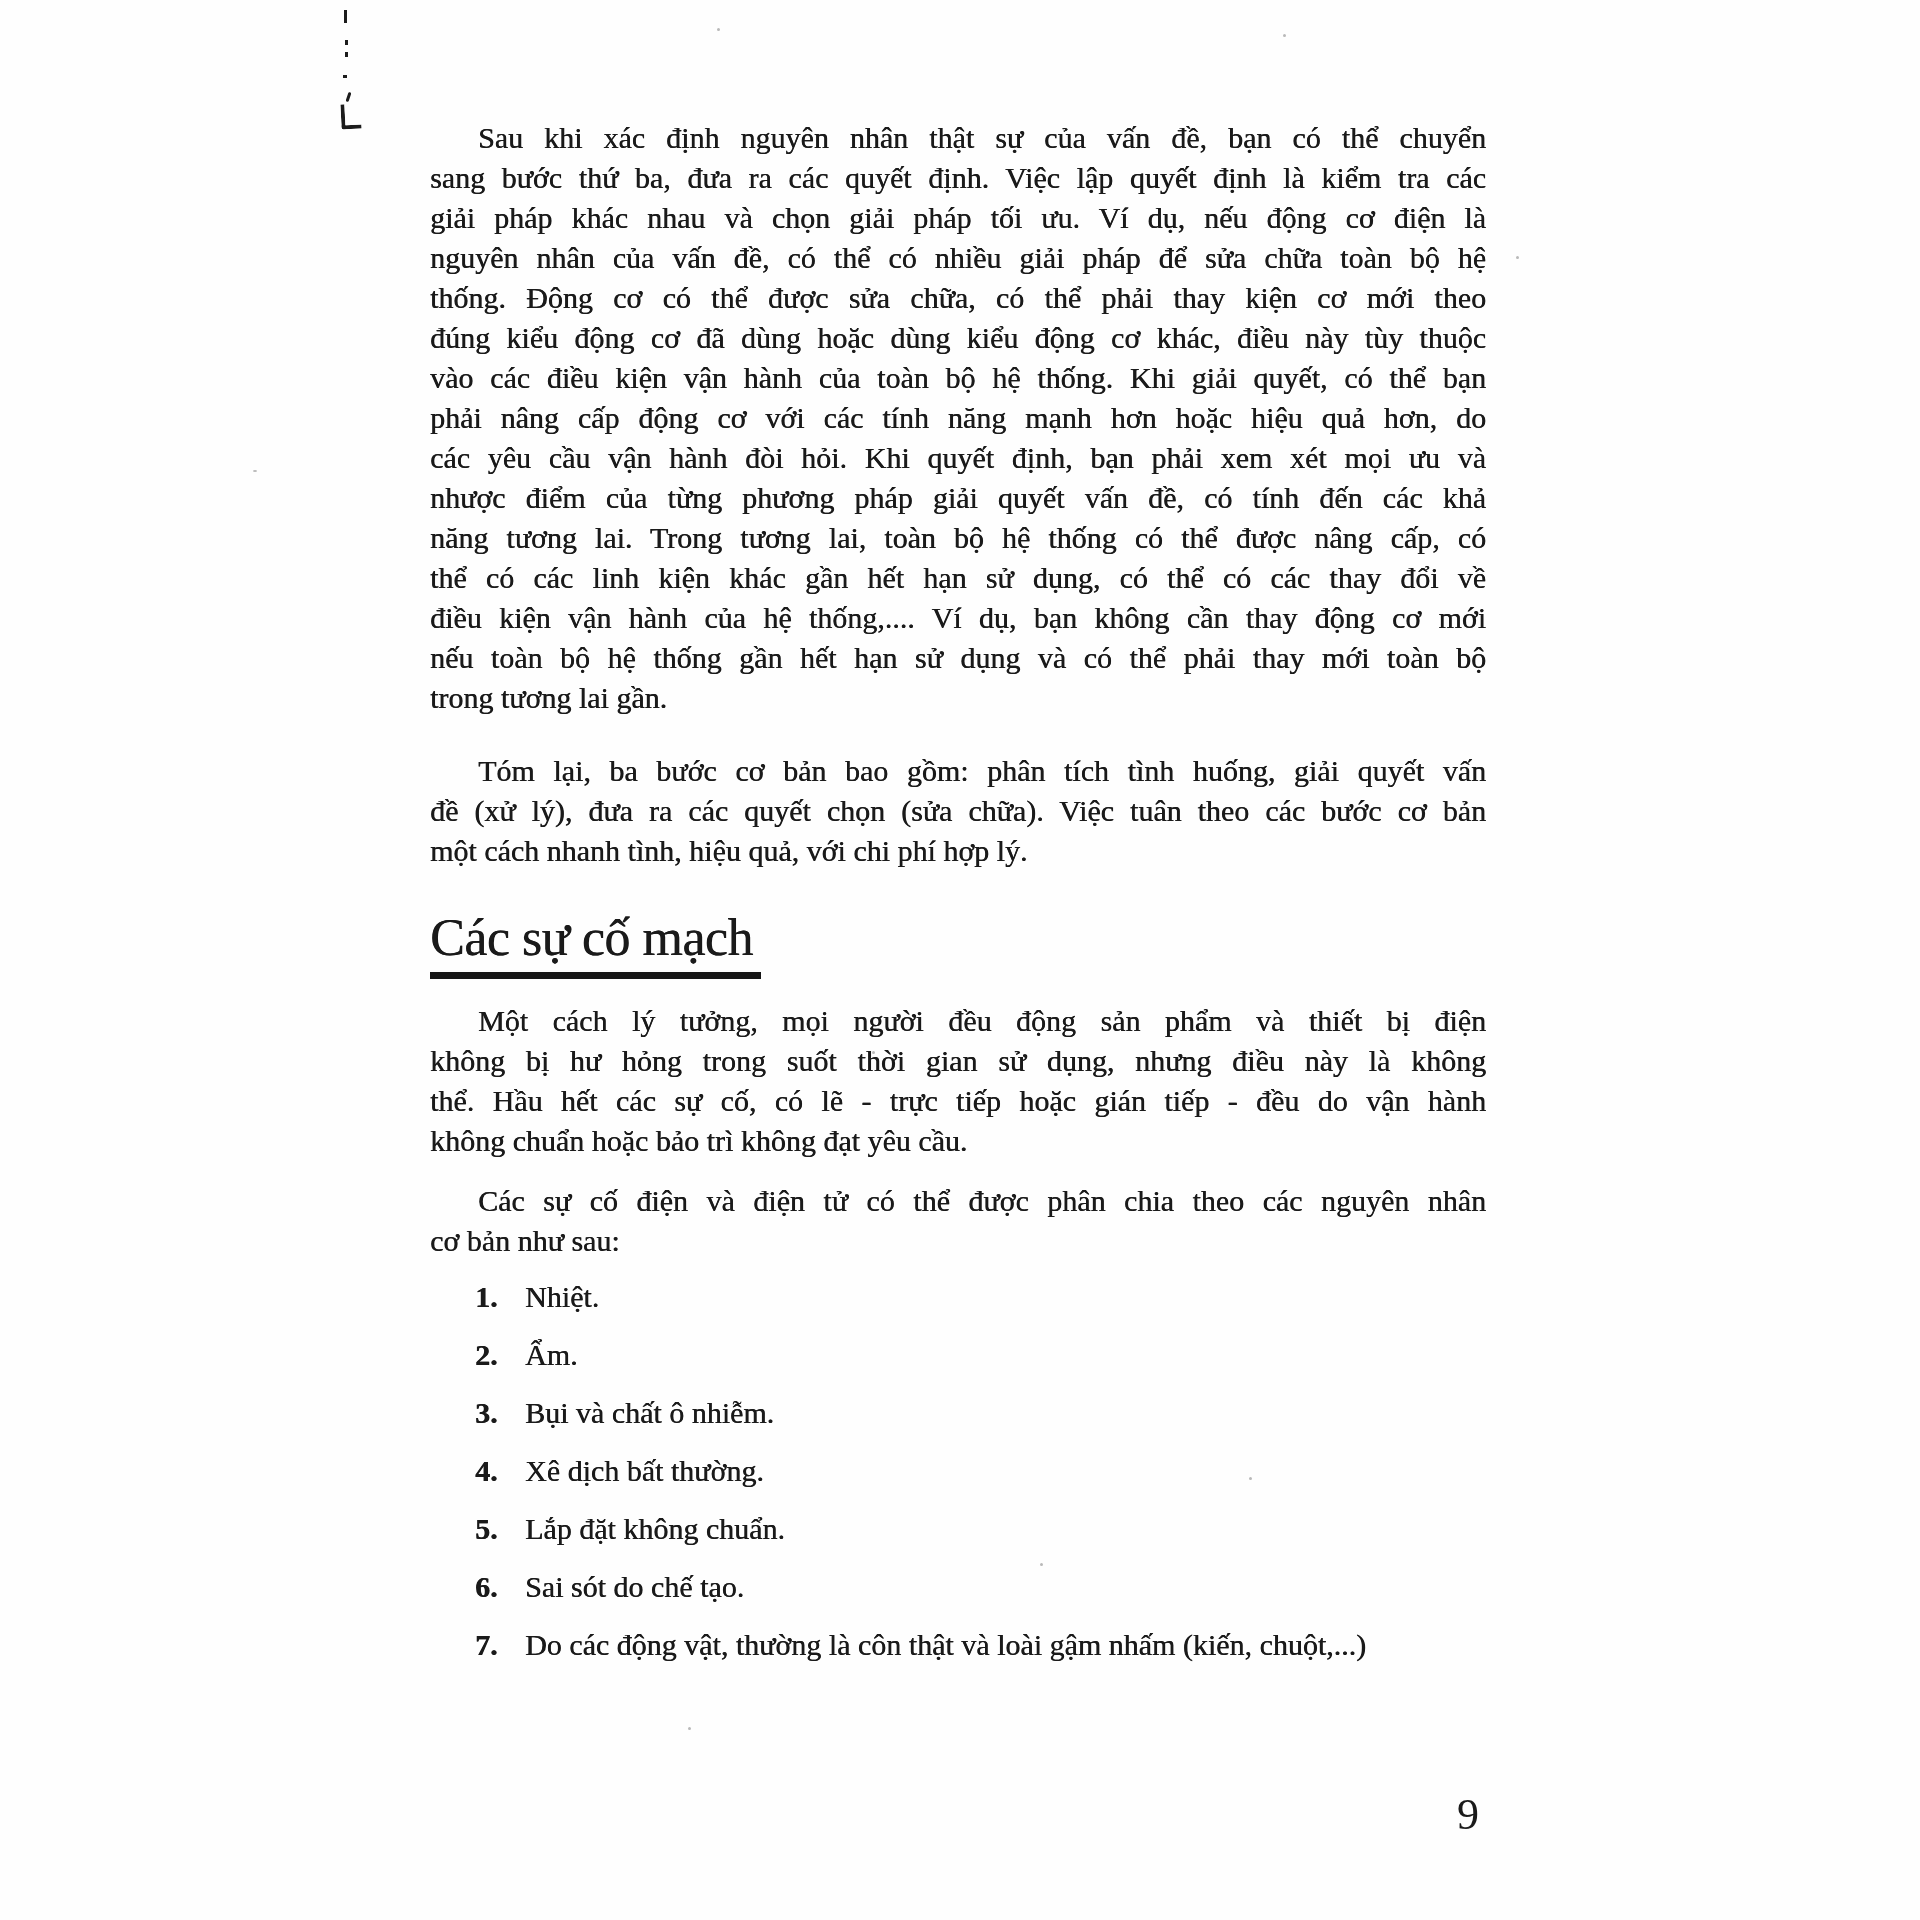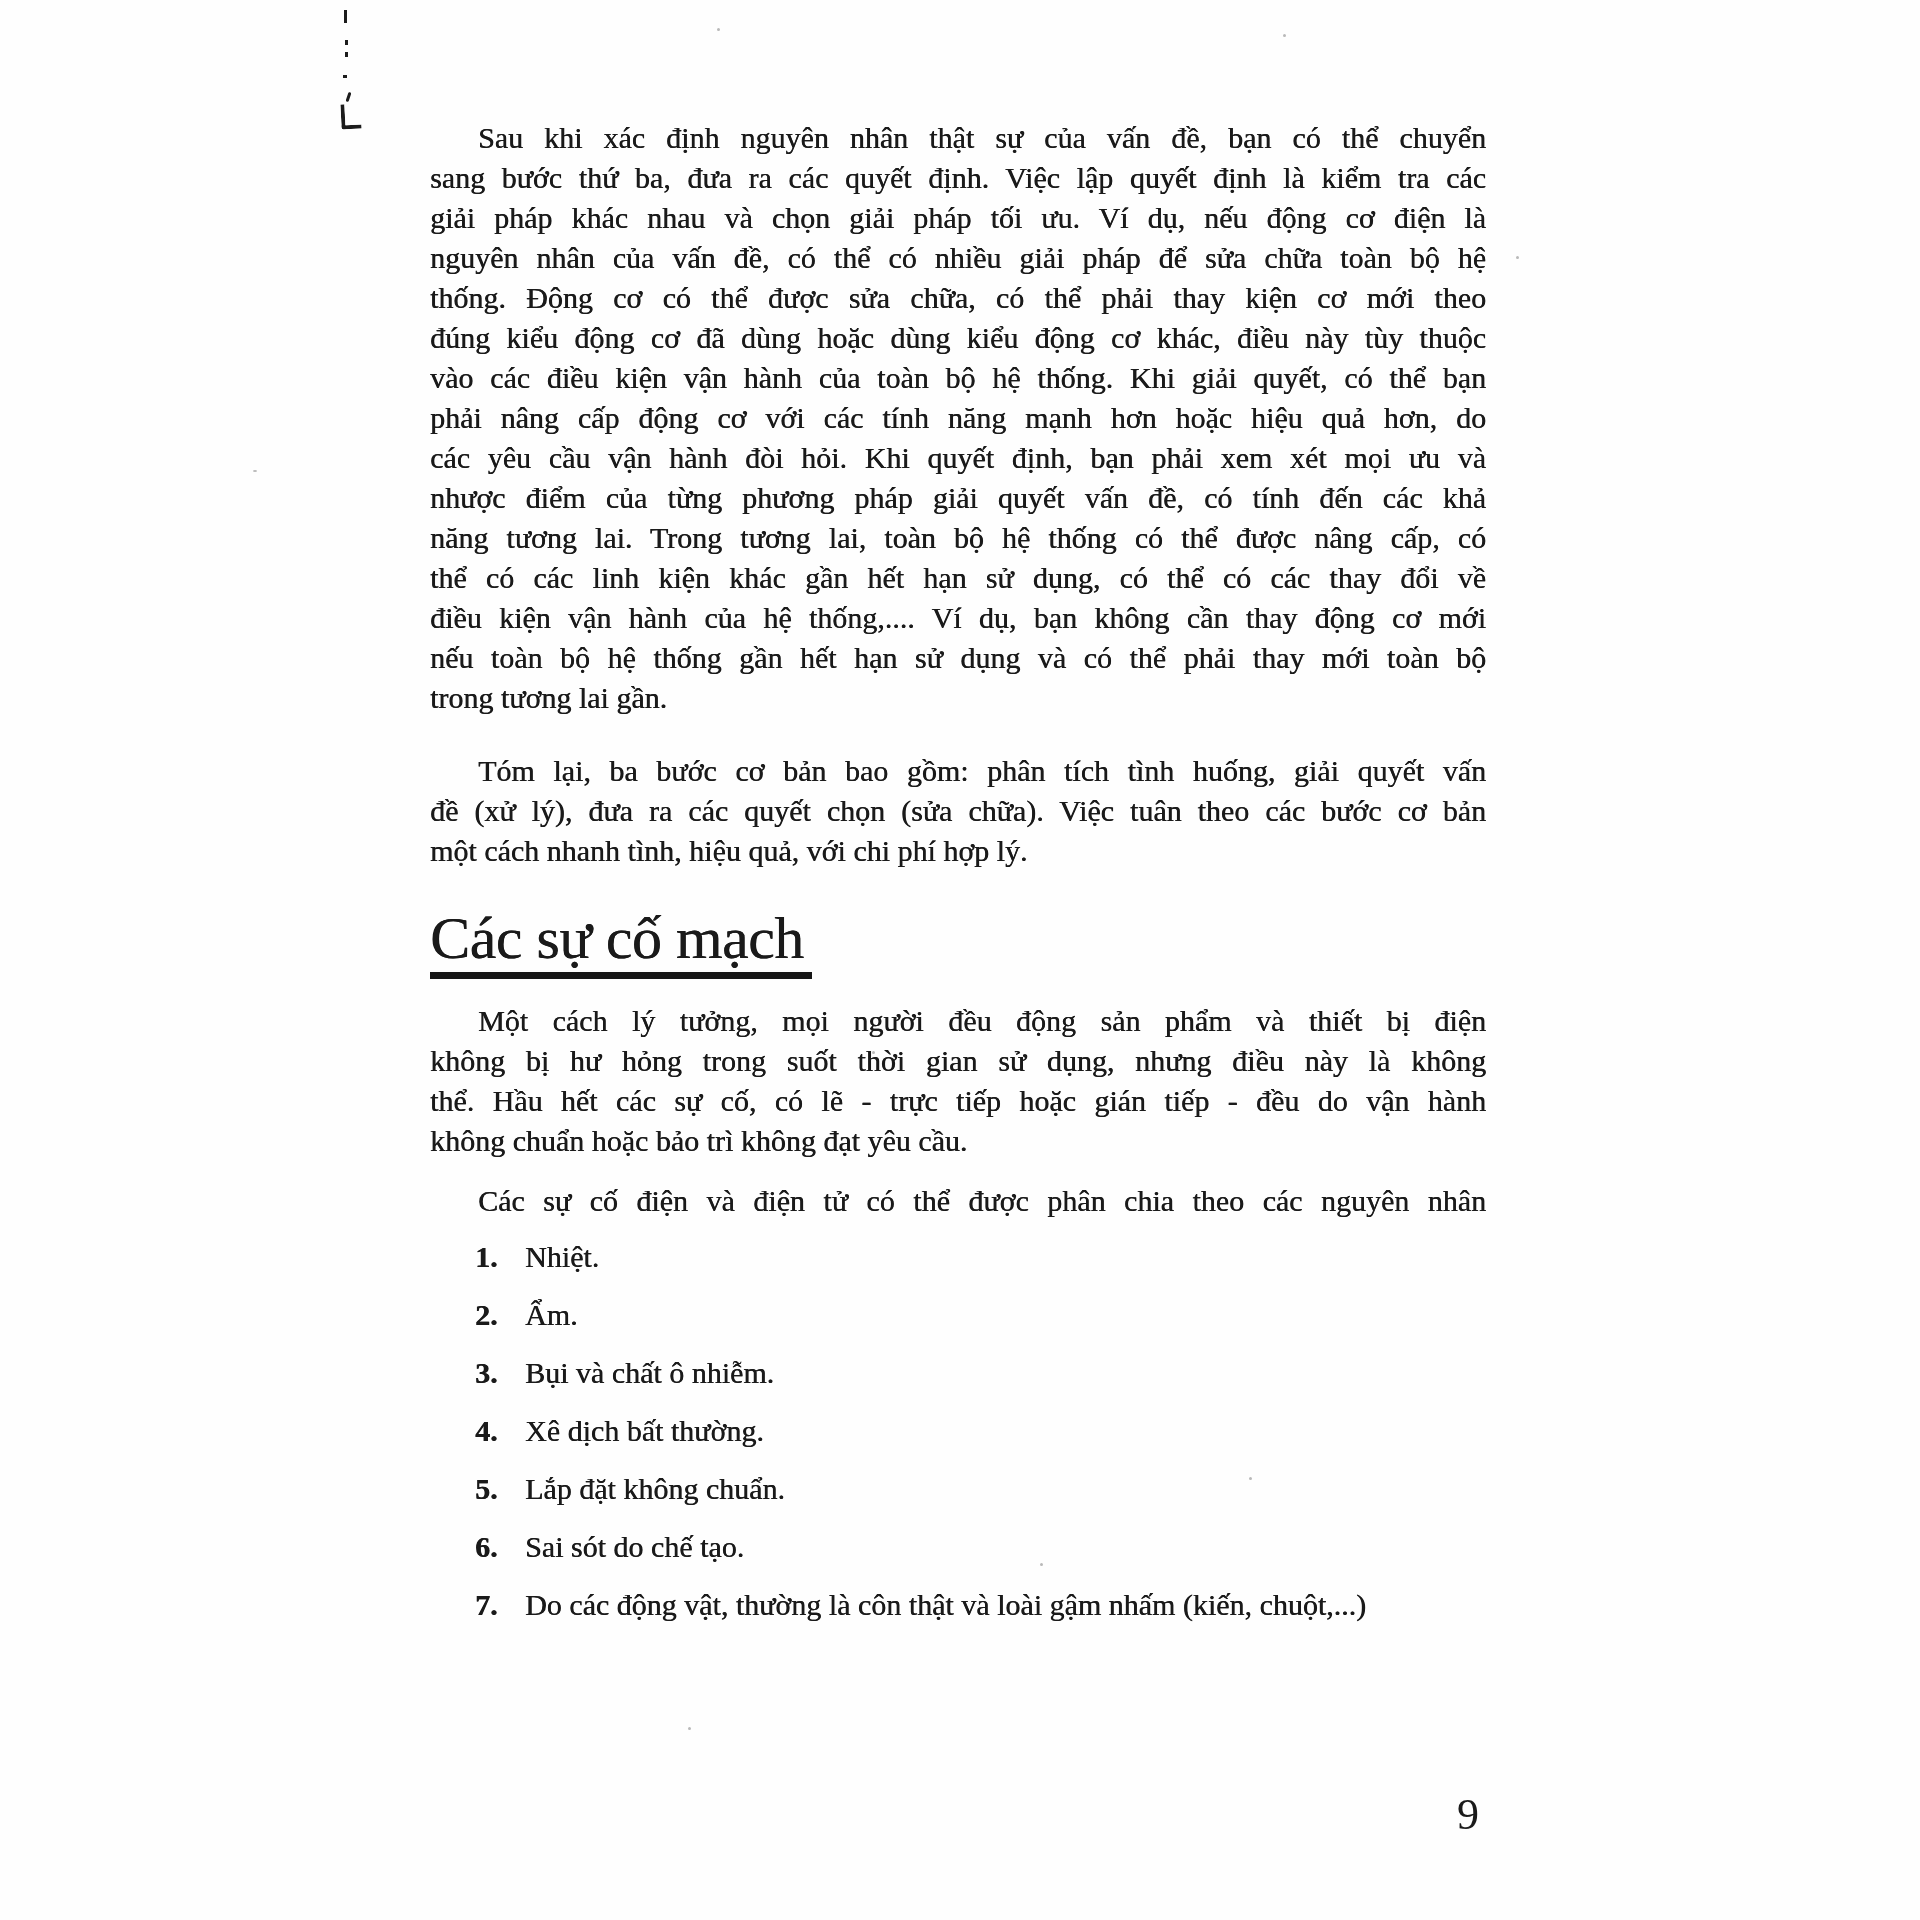--- a/index.html
+++ b/index.html
@@ -23,21 +23,21 @@
     -moz-text-align-last:justify;
     text-align-last:justify;
     height:40px;overflow:hidden;
   }
   .para .line.last{text-align-last:left;-moz-text-align-last:left;}
   .para .line.indent{text-indent:48px;}
   .p1{margin-top:106px;}
   .p2{margin-top:33px;}
   .heading{
     margin:37px 0 0 0;
-    font-size:60px;line-height:60px;font-weight:normal;
+    font-size:52px;line-height:60px;font-weight:normal;
     letter-spacing:-0.5px;
   }
   .heading .heading-text{
     display:inline-block;
     padding:0 8px 4px 0;
     border-bottom:7px solid #161616;
   }
   .p3{margin-top:22px;}
   .p4{margin-top:20px;}
   .cause-list{
@@ -119,20 +119,21 @@
 
     <div class="para p3">
         <div class="line indent">Một cách lý tưởng, mọi người đều động sản phẩm và thiết bị điện</div>
         <div class="line">không bị hư hỏng trong suốt thời gian sử dụng, nhưng điều này là không</div>
         <div class="line">thể. Hầu hết các sự cố, có lẽ - trực tiếp hoặc gián tiếp - đều do vận hành</div>
         <div class="line last">không chuẩn hoặc bảo trì không đạt yêu cầu.</div>
       </div>
 
     <div class="para p4">
         <div class="line indent">Các sự cố điện và điện tử có thể được phân chia theo các nguyên nhân</div>
+        <div class="line last">cơ bản như sau:</div>
       </div>
 
     <ol class="cause-list">
         <li><span class="num">1.</span><span class="txt">Nhiệt.</span></li>
         <li><span class="num">2.</span><span class="txt">Ẩm.</span></li>
         <li><span class="num">3.</span><span class="txt">Bụi và chất ô nhiễm.</span></li>
         <li><span class="num">4.</span><span class="txt">Xê dịch bất thường.</span></li>
         <li><span class="num">5.</span><span class="txt">Lắp đặt không chuẩn.</span></li>
         <li><span class="num">6.</span><span class="txt">Sai sót do chế tạo.</span></li>
         <li><span class="num">7.</span><span class="txt">Do các động vật, thường là côn thật và loài gậm nhấm (kiến, chuột,...)</span></li>

